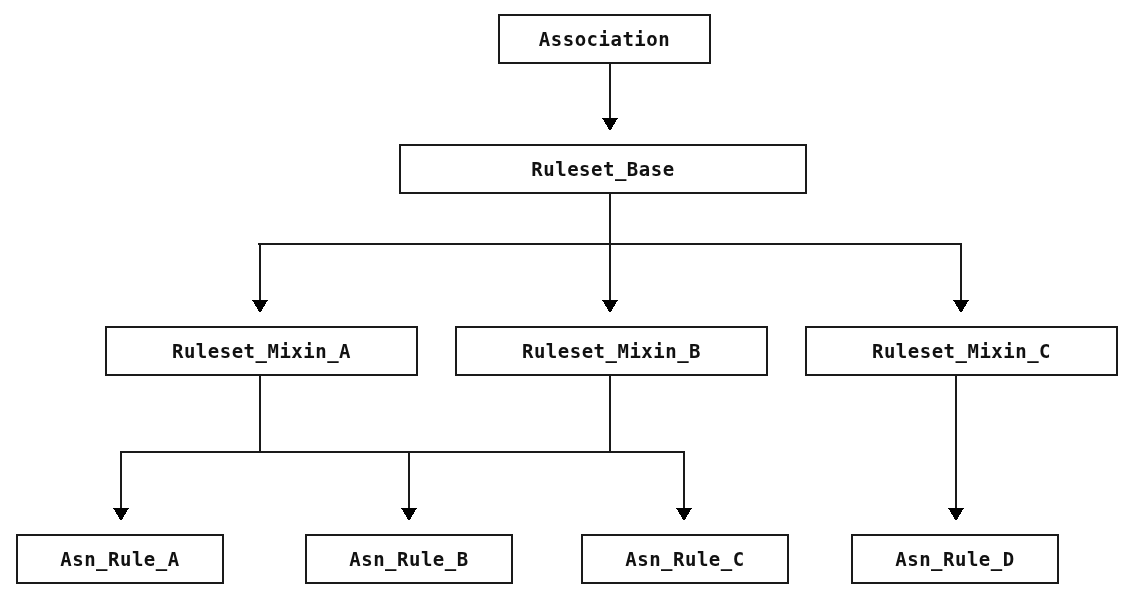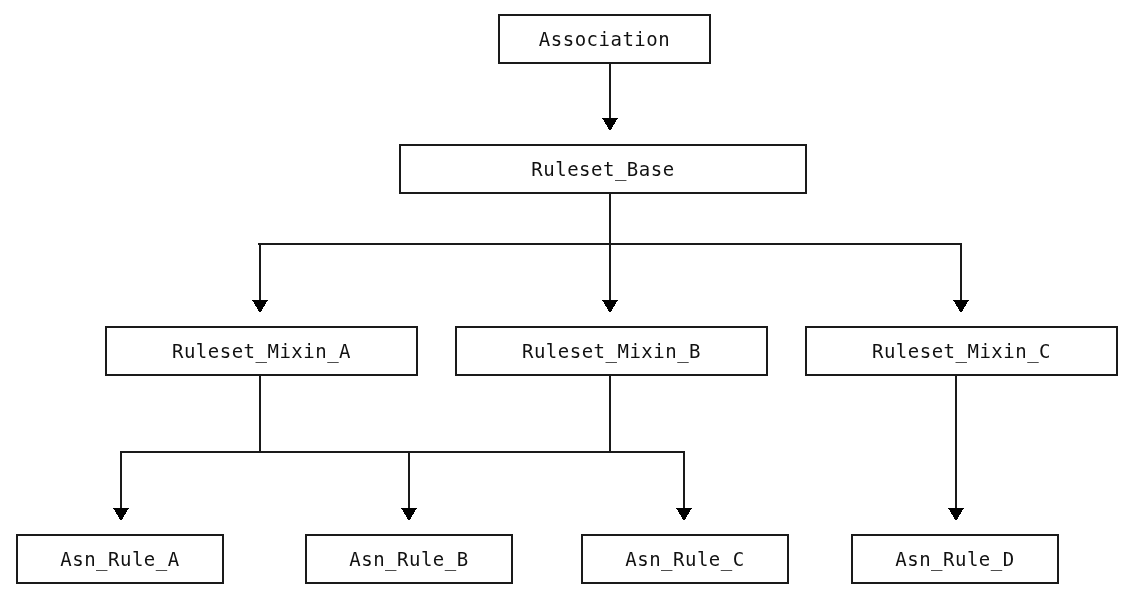--- a/index.html
+++ b/index.html
@@ -12,20 +12,21 @@
     width: 1122px;
     height: 600px;
     overflow: hidden;
     font-family: "DejaVu Sans Mono", "Liberation Mono", monospace;
   }
   #diagram-root {
     position: relative;
     width: 1122px;
     height: 512px;
     background: #ffffff;
+    font-weight: bold;
   }
   svg#diagram-svg {
     display: block;
     width: 1122px;
     height: 600px;
     background: #ffffff;
     shape-rendering: crispEdges;
   }
   .node-box {
     fill: #ffffff;

